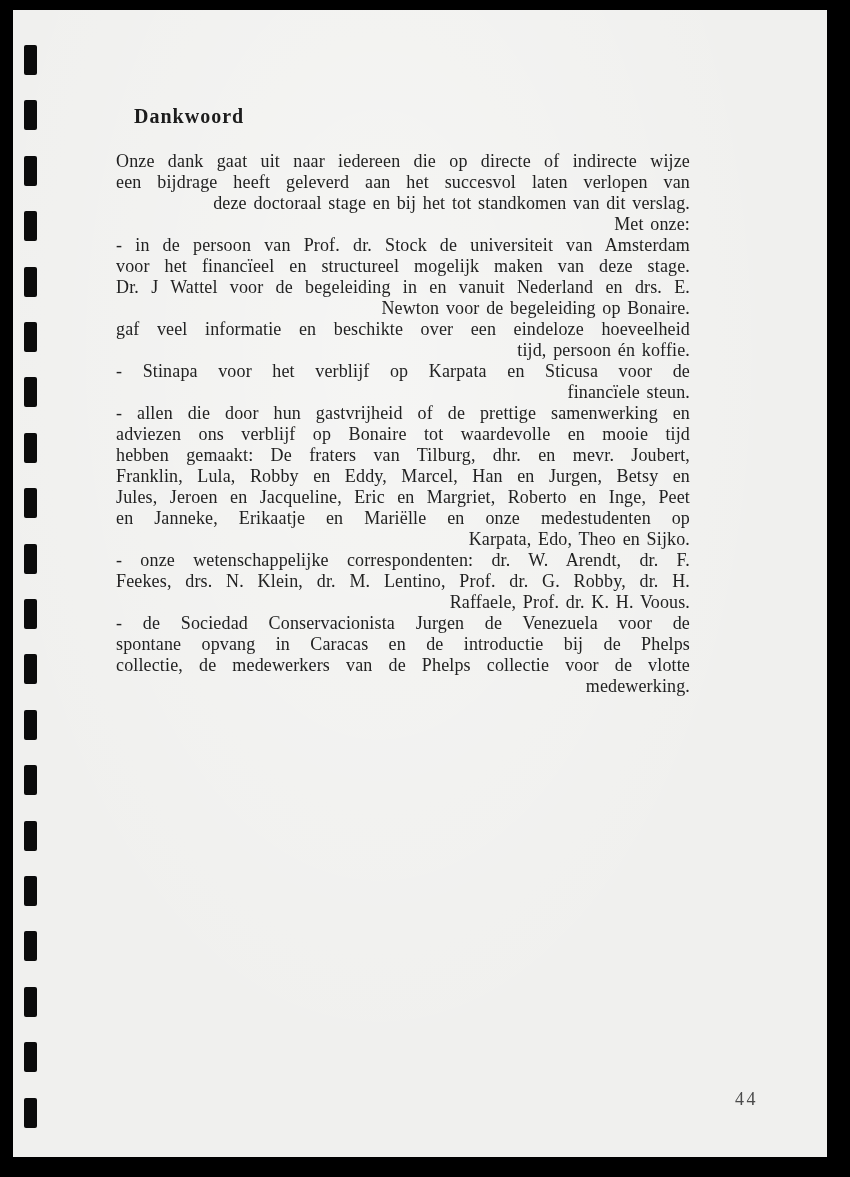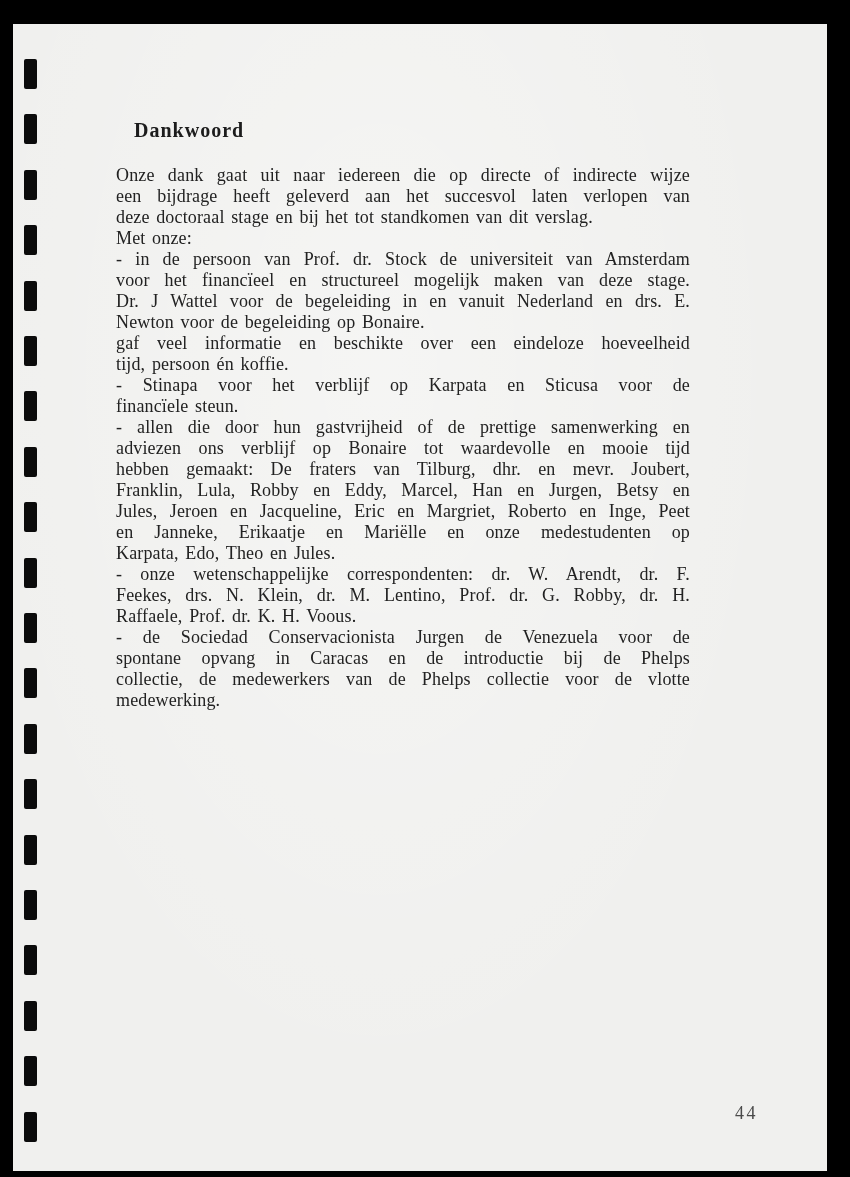--- a/index.html
+++ b/index.html
@@ -21,21 +21,20 @@
     width: 850px; height: 1177px;
     background: var(--backdrop);
   }
   .paper {
     position: absolute;
     left: 13px; top: 10px;
     width: 814px; height: 1147px;
     background:
       radial-gradient(ellipse at 45% 30%, rgba(255,255,255,0.35), rgba(255,255,255,0) 65%),
       var(--paper);
-    margin-top: 14px;
   }
   .binding-strip {
     position: absolute;
     left: 0; top: 0;
     width: 40px; height: 100%;
   }
   .hole {
     position: absolute;
     left: 11px;
     width: 13px; height: 30px;
@@ -58,20 +57,21 @@
     font-size: 18px;
     line-height: 21px;
     color: var(--ink);
     letter-spacing: 0.15px;
   }
   .line {
     height: 21px;
     white-space: nowrap;
     word-spacing: 2px;
     overflow: visible;
+    text-align: right;
   }
   .line.jst {
     text-align: justify;
     text-align-last: justify;
     word-spacing: 1px;
   }
   .page-number {
     position: absolute;
     left: 722px; top: 1079px;
     font-size: 18px;
@@ -119,21 +119,21 @@
         <div class="line jst">gaf veel informatie en beschikte over een eindeloze hoeveelheid</div>
         <div class="line">tijd, persoon én koffie.</div>
         <div class="line jst">- Stinapa voor het verblijf op Karpata en Sticusa voor de</div>
         <div class="line">financïele steun.</div>
         <div class="line jst">- allen die door hun gastvrijheid of de prettige samenwerking en</div>
         <div class="line jst">adviezen ons verblijf op Bonaire tot waardevolle en mooie tijd</div>
         <div class="line jst">hebben gemaakt: De fraters van Tilburg, dhr. en mevr. Joubert,</div>
         <div class="line jst">Franklin, Lula, Robby en Eddy, Marcel, Han en Jurgen, Betsy en</div>
         <div class="line jst">Jules, Jeroen en Jacqueline, Eric en Margriet, Roberto en Inge, Peet</div>
         <div class="line jst">en Janneke, Erikaatje en Mariëlle en onze medestudenten op</div>
-        <div class="line">Karpata, Edo, Theo en Jules.</div>
+        <div class="line">Karpata, Edo, Theo en Sijko.</div>
         <div class="line jst">- onze wetenschappelijke correspondenten: dr. W. Arendt, dr. F.</div>
         <div class="line jst">Feekes, drs. N. Klein, dr. M. Lentino, Prof. dr. G. Robby, dr. H.</div>
         <div class="line">Raffaele, Prof. dr. K. H. Voous.</div>
         <div class="line jst">- de Sociedad Conservacionista Jurgen de Venezuela voor de</div>
         <div class="line jst">spontane opvang in Caracas en de introductie bij de Phelps</div>
         <div class="line jst">collectie, de medewerkers van de Phelps collectie voor de vlotte</div>
         <div class="line">medewerking.</div>
       </div>
     <div class="page-number">44</div>
   </div>

